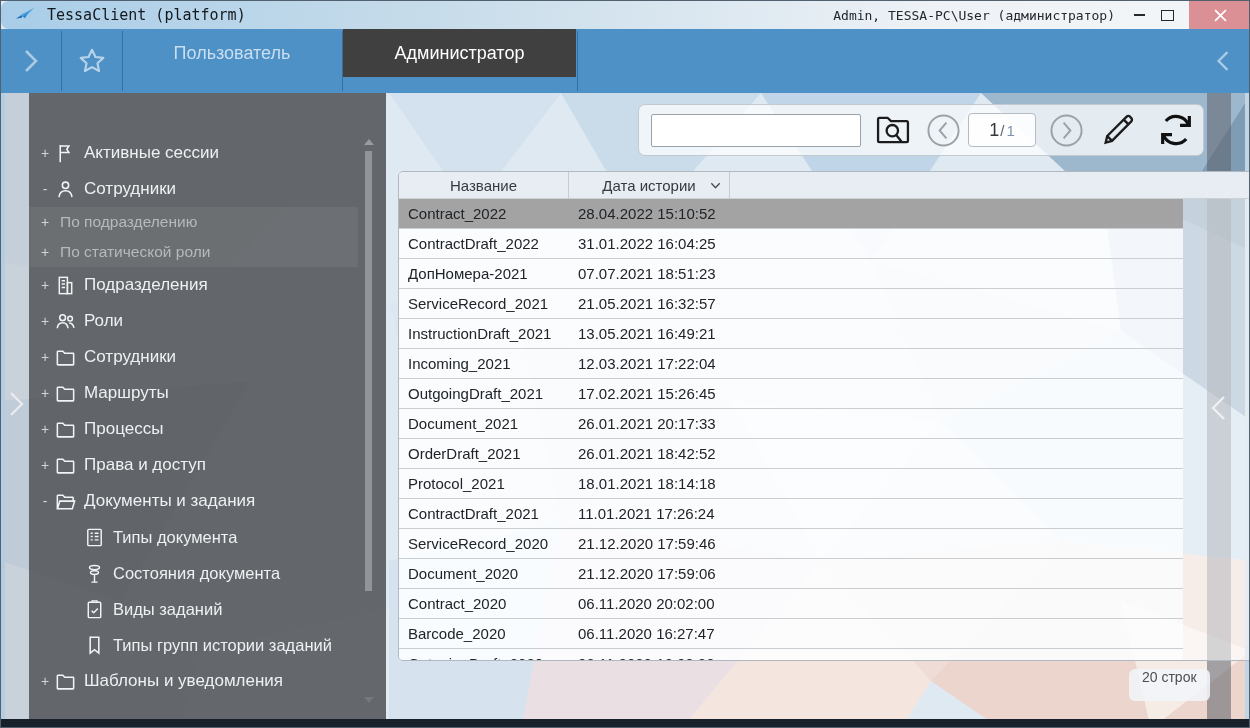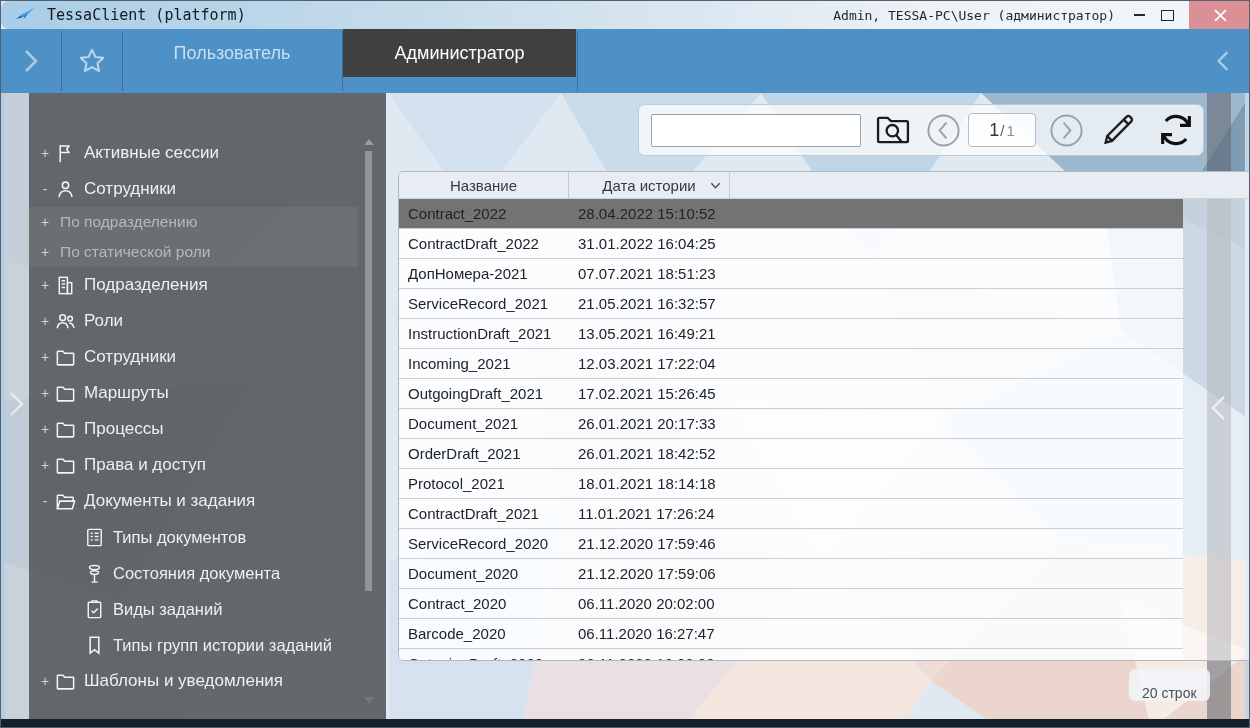--- a/index.html
+++ b/index.html
@@ -108,36 +108,36 @@
   .thead{height:27px;background:#e8edf3;display:flex;align-items:center;
     font-size:15px;color:#333a40;border-bottom:1px solid #ccd1d6;}
   .th{display:flex;align-items:center;justify-content:center;height:100%;}
   .th.name{width:169px;}
   .th.date{width:162px;border-left:1px solid #c6ccd2;border-right:1px solid #c6ccd2;position:relative;}
   .th.date .sorticon{position:absolute;right:7px;top:7px;}
   .tbody{position:relative;}
   .trow{height:30px;display:flex;align-items:center;width:784px;
     background:rgba(253,254,255,.80);border-bottom:1px solid #c9ced3;
     font-size:15px;color:#202428;cursor:default;}
-  .trow.selected{background:#737373;}
+  .trow.selected{background:#a3a3a3;}
   .td{white-space:nowrap;overflow:hidden;}
   .td-name{width:169px;padding-left:9px;}
   .td-date{width:162px;padding-left:10px;}
 
   .vscroll{position:absolute;top:28px;right:1px;width:21px;bottom:1px;}
   .vscroll .arrow-up,.vscroll .arrow-down{
     position:absolute;left:5px;width:0;height:0;border-left:5px solid transparent;border-right:5px solid transparent;}
   .vscroll .arrow-up{top:6px;border-bottom:7px solid #85888b;}
   .vscroll .arrow-down{bottom:5px;border-top:7px solid #85888b;}
   .vscroll .vthumb{position:absolute;left:3px;top:20px;width:14px;height:424px;background:#b4b7ba;}
 
   .badge{
     position:absolute;left:1128px;top:668px;height:18px;padding:16px 13px;
     background:rgba(241,245,249,.88);border-radius:6px;
-    display:flex;align-items:flex-start;font-size:14px;color:#4c5054;
+    display:flex;align-items:flex-end;font-size:14px;color:#4c5054;
   }
   .chevglyph{display:block;}
 </style>
 </head>
 <body>
 
 <div class="window">
 
   <svg class="bgpattern" viewBox="0 0 1250 728" preserveAspectRatio="none">
     <rect x="0" y="0" width="1250" height="728" fill="#dfe9f2"></rect>
@@ -327,21 +327,21 @@
           </span>
           <span class="nlabel">Документы и задания</span>
         </div>
         <div class="nav-item child">
           <span class="icon">
             <svg viewBox="0 0 24 24" fill="none" stroke="currentColor" stroke-width="1.5">
               <rect x="5" y="3.5" width="14" height="17" rx="1"></rect>
               <path d="M8 7.5h2.2M12.2 7.5h4M8 11h2.2M12.2 11h4M8 14.5h2.2M12.2 14.5h4"></path>
             </svg>
           </span>
-          <span class="nlabel">Типы документов</span>
+          <span class="nlabel">Типы документа</span>
         </div>
         <div class="nav-item child">
           <span class="icon">
             <svg viewBox="0 0 24 24" fill="none" stroke="currentColor" stroke-width="1.5">
               <ellipse cx="12" cy="5.8" rx="5.2" ry="2.2"></ellipse>
               <ellipse cx="12" cy="11" rx="4.2" ry="1.9"></ellipse>
               <path d="M12 12.9V21M8.8 21h6.4"></path>
             </svg>
           </span>
           <span class="nlabel">Состояния документа</span>

